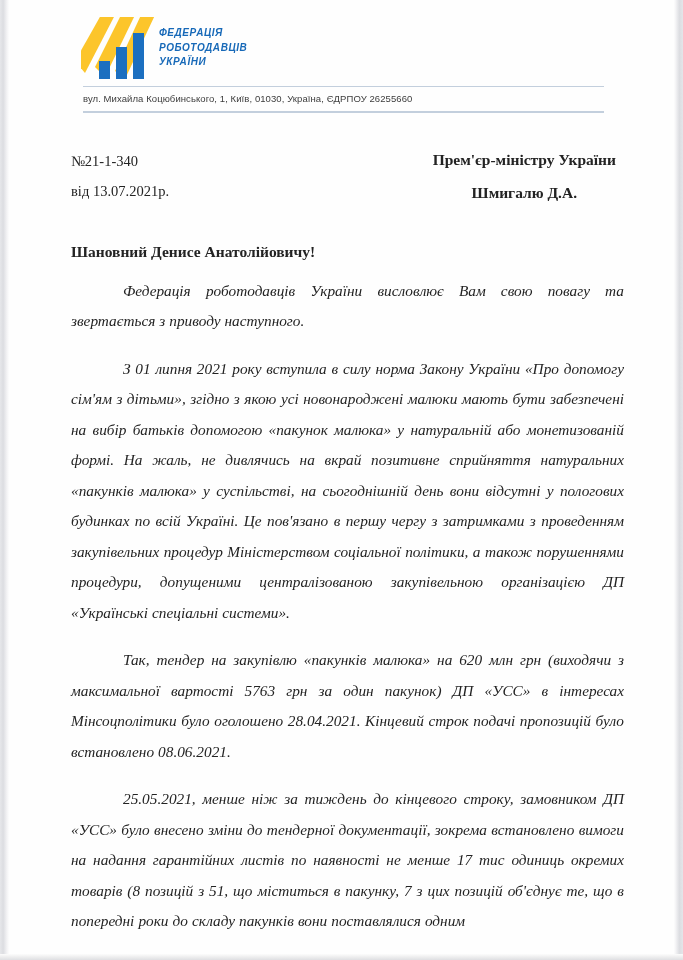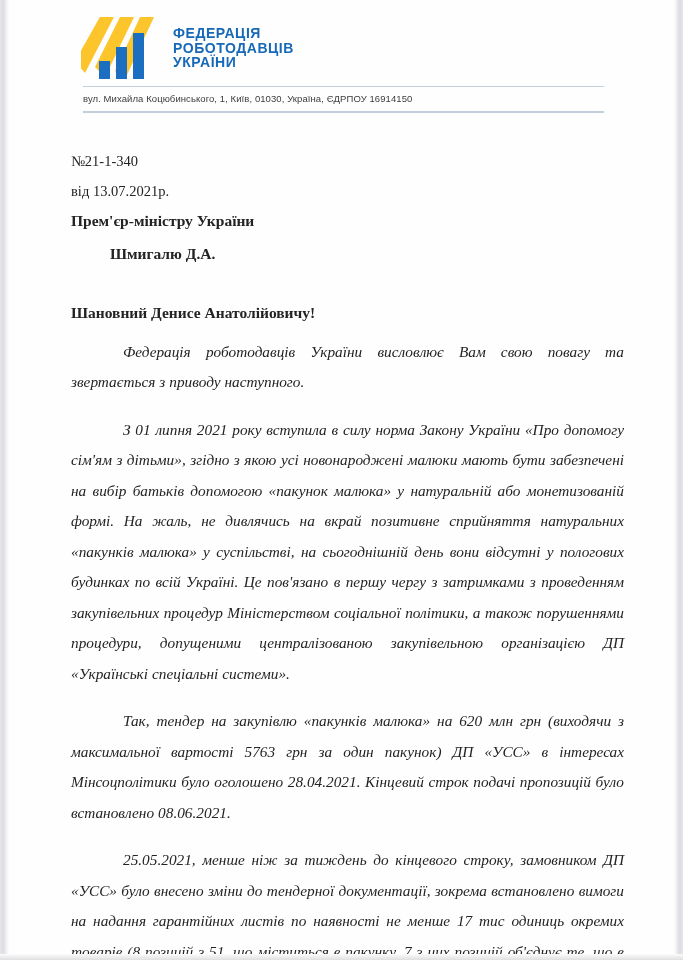--- a/index.html
+++ b/index.html
@@ -75,28 +75,28 @@
     box-sizing: border-box;
   }
   .logo-mark {
     width: 78px;
     height: 62px;
     position: relative;
     flex: 0 0 auto;
   }
   .logo-mark svg { display: block; }
   .logo-words {
-    margin-left: 14px;
     color: #1769b8;
     font-family: "Liberation Sans", "DejaVu Sans", sans-serif;
     font-weight: bold;
-    font-size: 14px;
+    font-size: 10px;
     letter-spacing: 0.55px;
     line-height: 14.5px;
     white-space: nowrap;
+    font-style: italic;
   }
 
   .rule {
     height: 1px;
     background: #c3cfdd;
     margin: 0 58px 0 62px;
   }
   .rule.top { margin-top: 8px; }
 
   .contact-line {
@@ -117,21 +117,20 @@
     top: 152px;
     font-size: 15px;
     color: #232323;
     line-height: 1.0;
   }
 
   .meta {
     display: flex;
     justify-content: space-between;
     align-items: flex-start;
-    flex-direction: column;
   }
   .meta-left { padding-top: 2px; }
   .meta-right {
     text-align: center;
     font-weight: bold;
     font-size: 15.5px;
     padding-right: 8px;
   }
   .meta-line { display: block; font-size: 14.5px; margin-bottom: 15px; }
   .meta-right .meta-line { font-size: 15.5px; margin-bottom: 17px; white-space: nowrap; }
@@ -196,21 +195,21 @@
 
         <div class="logo-words">
           <div>ФЕДЕРАЦІЯ</div>
           <div>РОБОТОДАВЦІВ</div>
           <div>УКРАЇНИ</div>
         </div>
       </div>
 
       <div class="rule top"></div>
 
-      <div class="contact-line">вул. Михайла Коцюбинського, 1, Київ, 01030, Україна, ЄДРПОУ 16914150</div>
+      <div class="contact-line">вул. Михайла Коцюбинського, 1, Київ, 01030, Україна, ЄДРПОУ 26255660</div>
 
       <div class="rule"></div>
 
 
       <div class="rule"></div>
     </div>
 
     <div class="letter">
 
       <div class="meta">

